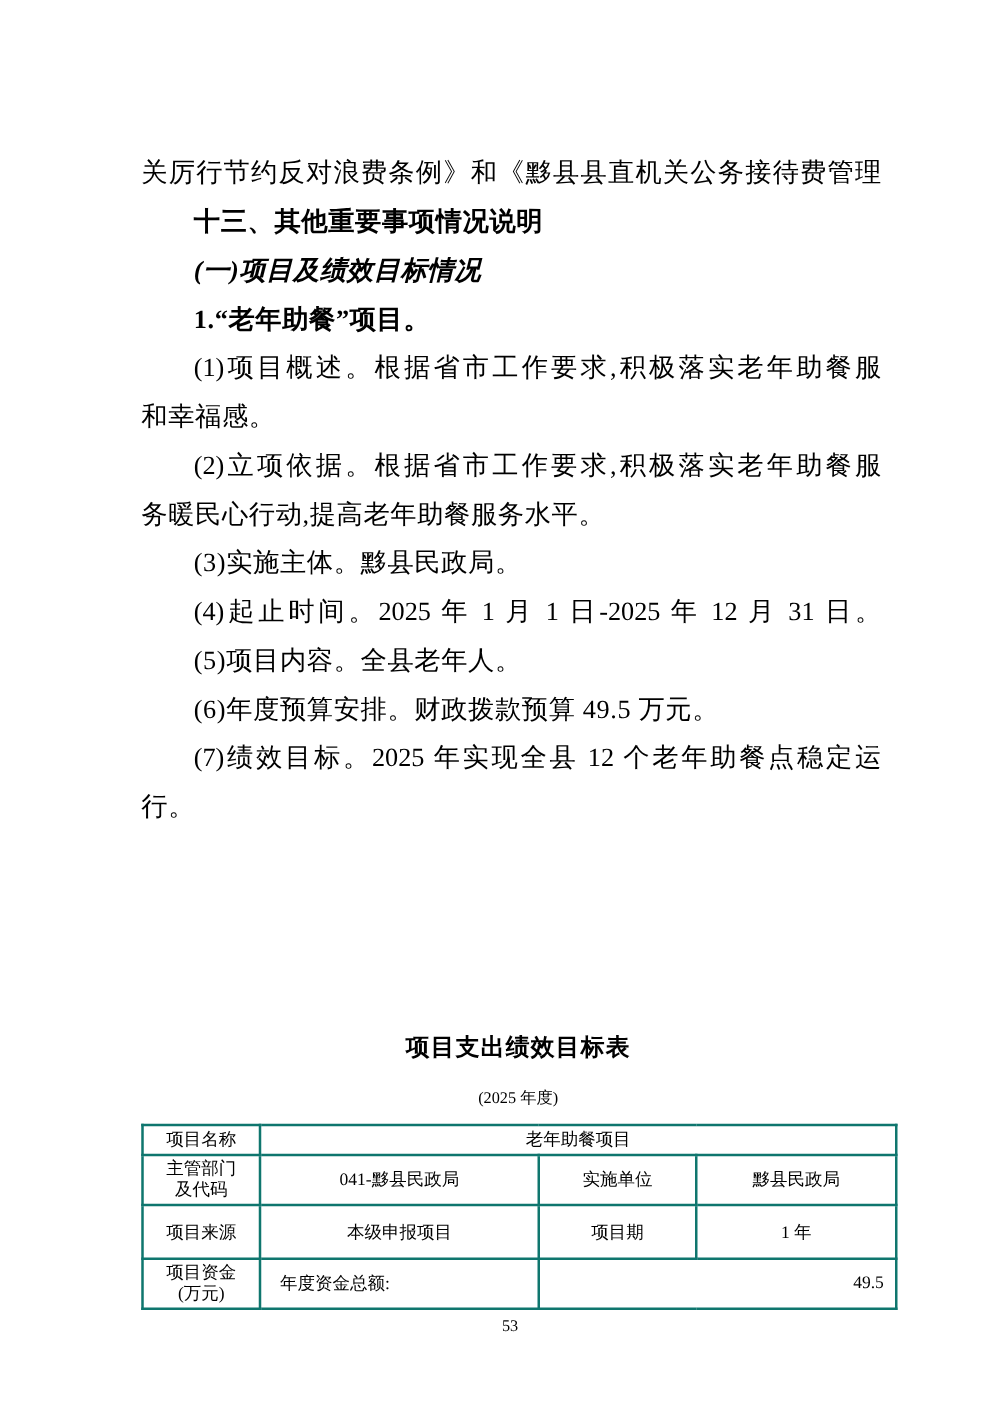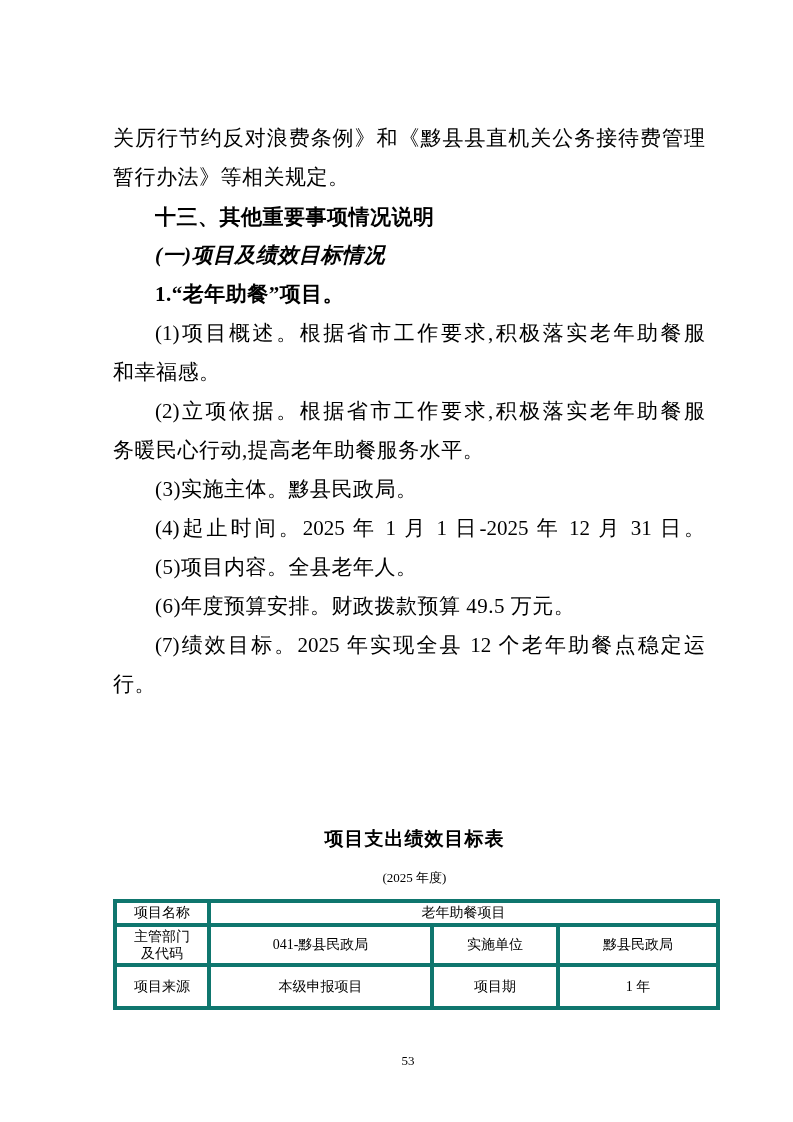--- a/index.html
+++ b/index.html
@@ -69,21 +69,21 @@
   table.goal {
     position: absolute;
     left: 113px;
     top: 874px;
     width: 603px;
     border-collapse: collapse;
     table-layout: fixed;
     font-size: 14px;
   }
   table.goal td {
-    border: 4px solid #0f766e;
+    border: 2px solid #0f766e;
     text-align: center;
     vertical-align: middle;
     padding: 0;
     overflow: hidden;
   }
   table.goal .two-line { line-height: 17px; }
   table.goal .cell-left { text-align: left; padding-left: 15px; }
   table.goal .cell-right { text-align: right; padding-right: 9px; }
 
   .page-number {
@@ -97,21 +97,20 @@
     font-size: 13px;
   }
 </style>
 </head>
 <body>
 
 <div class="page">
 
   <div class="doc">
     <div class="line fill">关厉行节约反对浪费条例》和《黟县县直机关公务接待费管理</div>
-    <div class="line">暂行办法》等相关规定。</div>
     <div class="line h-hei indent">十三、其他重要事项情况说明</div>
     <div class="line h-kai indent">(一)项目及绩效目标情况</div>
     <div class="line h-num indent">1.“老年助餐”项目。</div>
     <div class="line fill indent">(1)项目概述。根据省市工作要求,积极落实老年助餐服</div>
     <div class="line">和幸福感。</div>
     <div class="line fill indent">(2)立项依据。根据省市工作要求,积极落实老年助餐服</div>
     <div class="line">务暖民心行动,提高老年助餐服务水平。</div>
     <div class="line indent">(3)实施主体。黟县民政局。</div>
     <div class="line fill indent">(4)起止时间。2025 年 1 月 1 日-2025 年 12 月 31 日。</div>
     <div class="line indent">(5)项目内容。全县老年人。</div>
@@ -143,18 +142,26 @@
       <td>041-黟县民政局</td>
       <td>实施单位</td>
       <td>黟县民政局</td>
     </tr>
     <tr style="height:43px">
       <td>项目来源</td>
       <td>本级申报项目</td>
       <td>项目期</td>
       <td>1 年</td>
     </tr>
+    <tr style="height:40px">
+      <td class="two-line">
+        <div>项目资金</div>
+        <div>(万元)</div>
+      </td>
+      <td class="cell-left">年度资金总额:</td>
+      <td colspan="2" class="cell-right">49.5</td>
+    </tr>
   </tbody>
     </table>
 
   <div class="page-number">53</div>
 
 </div>
 
 </body></html>

